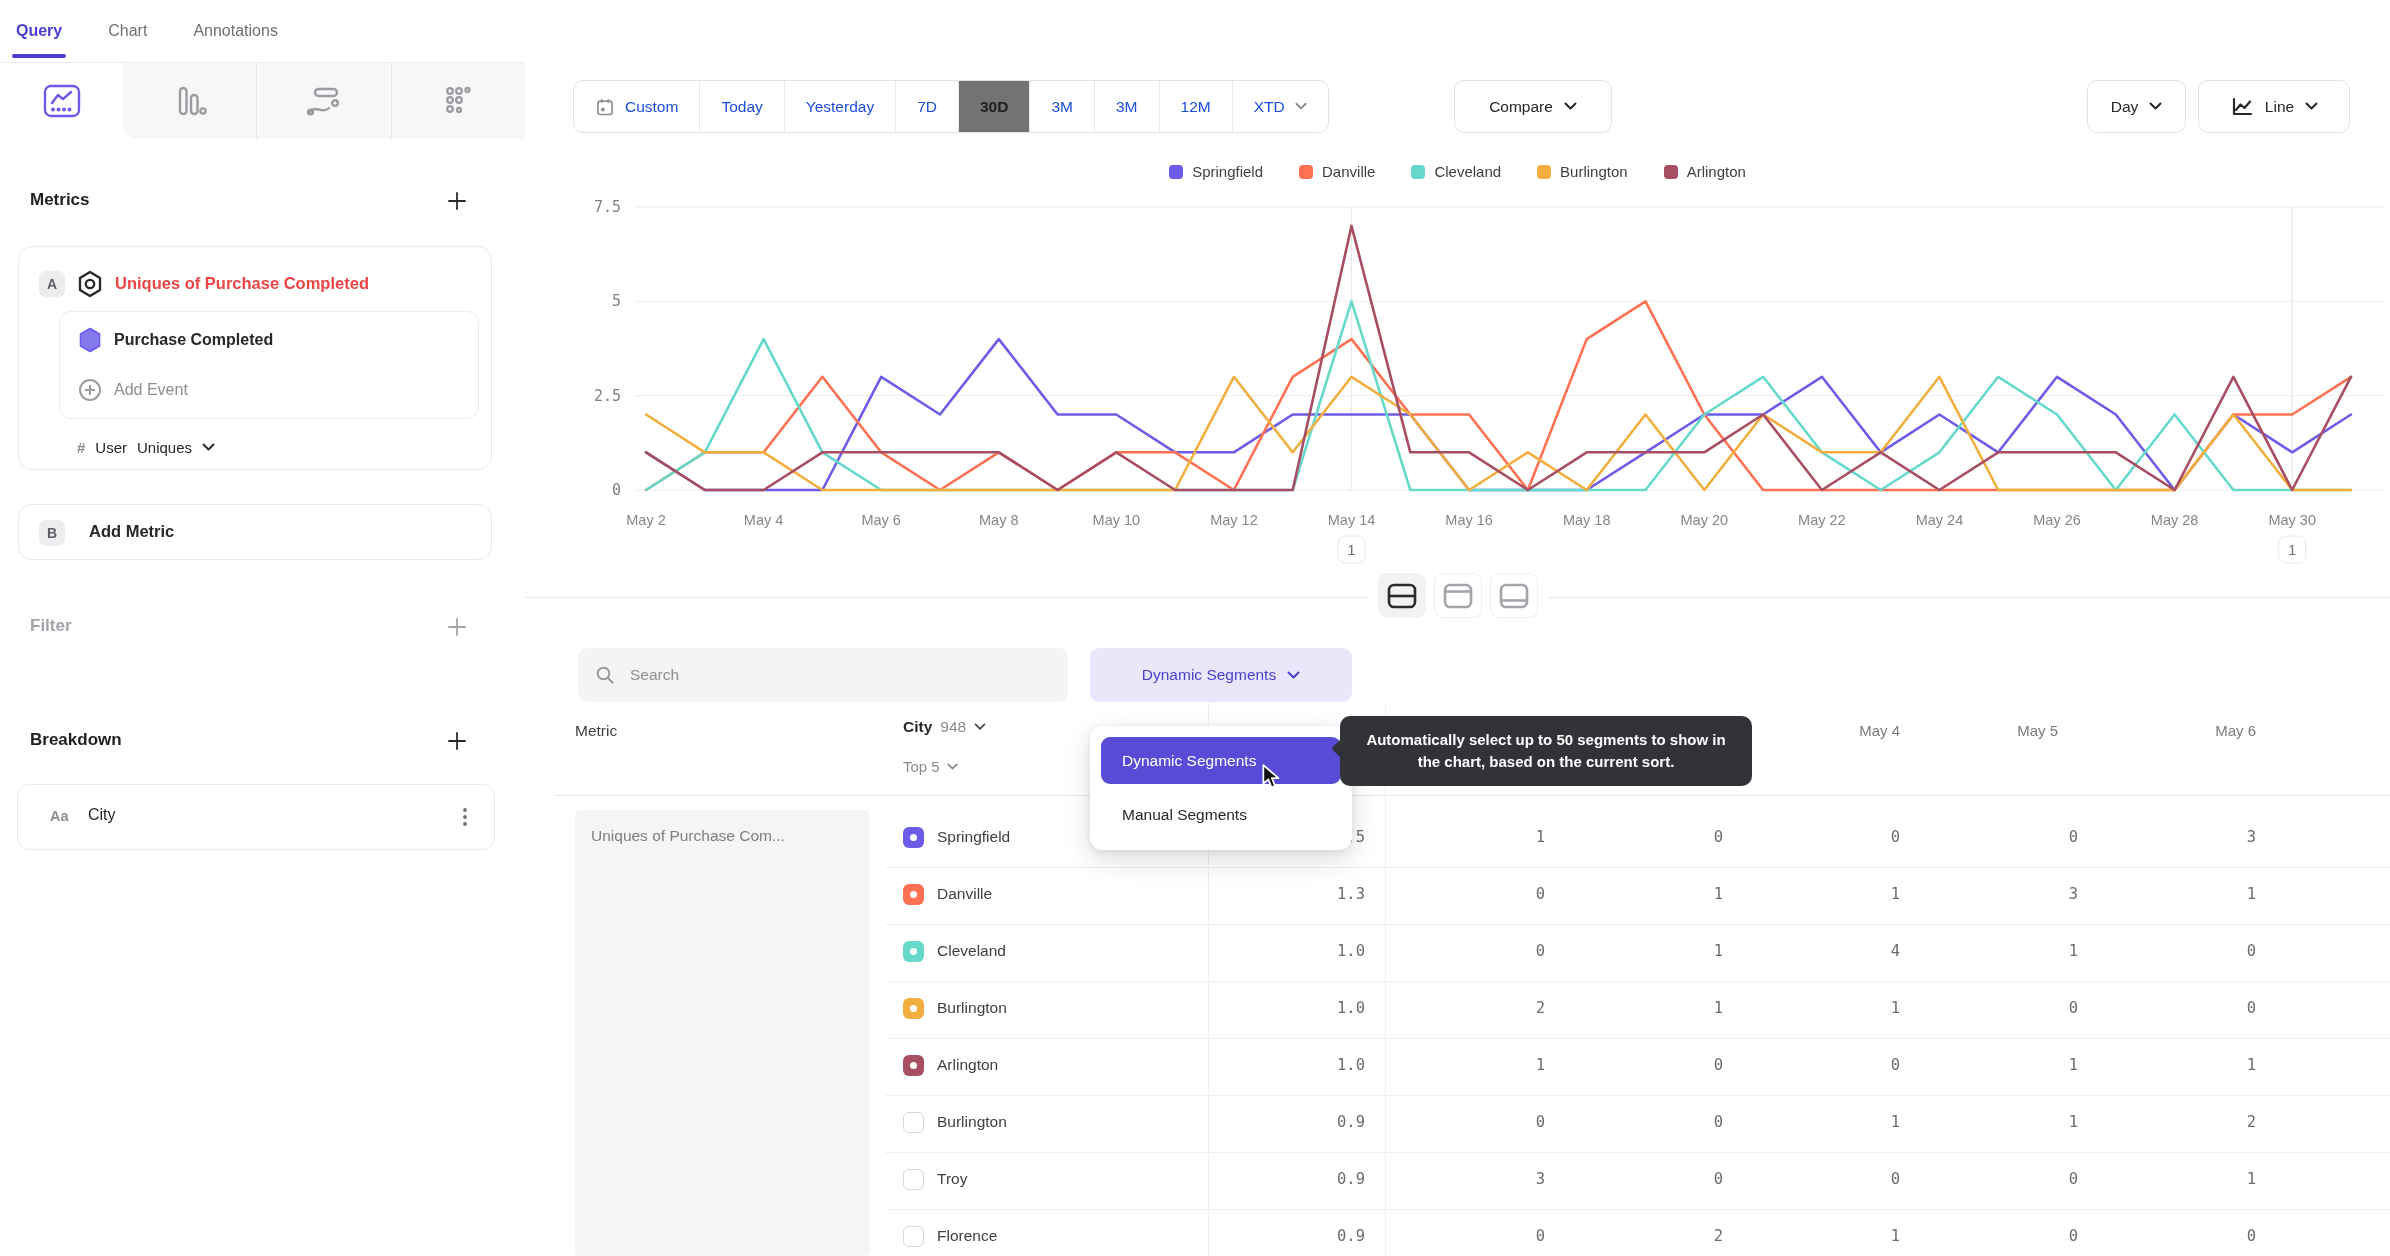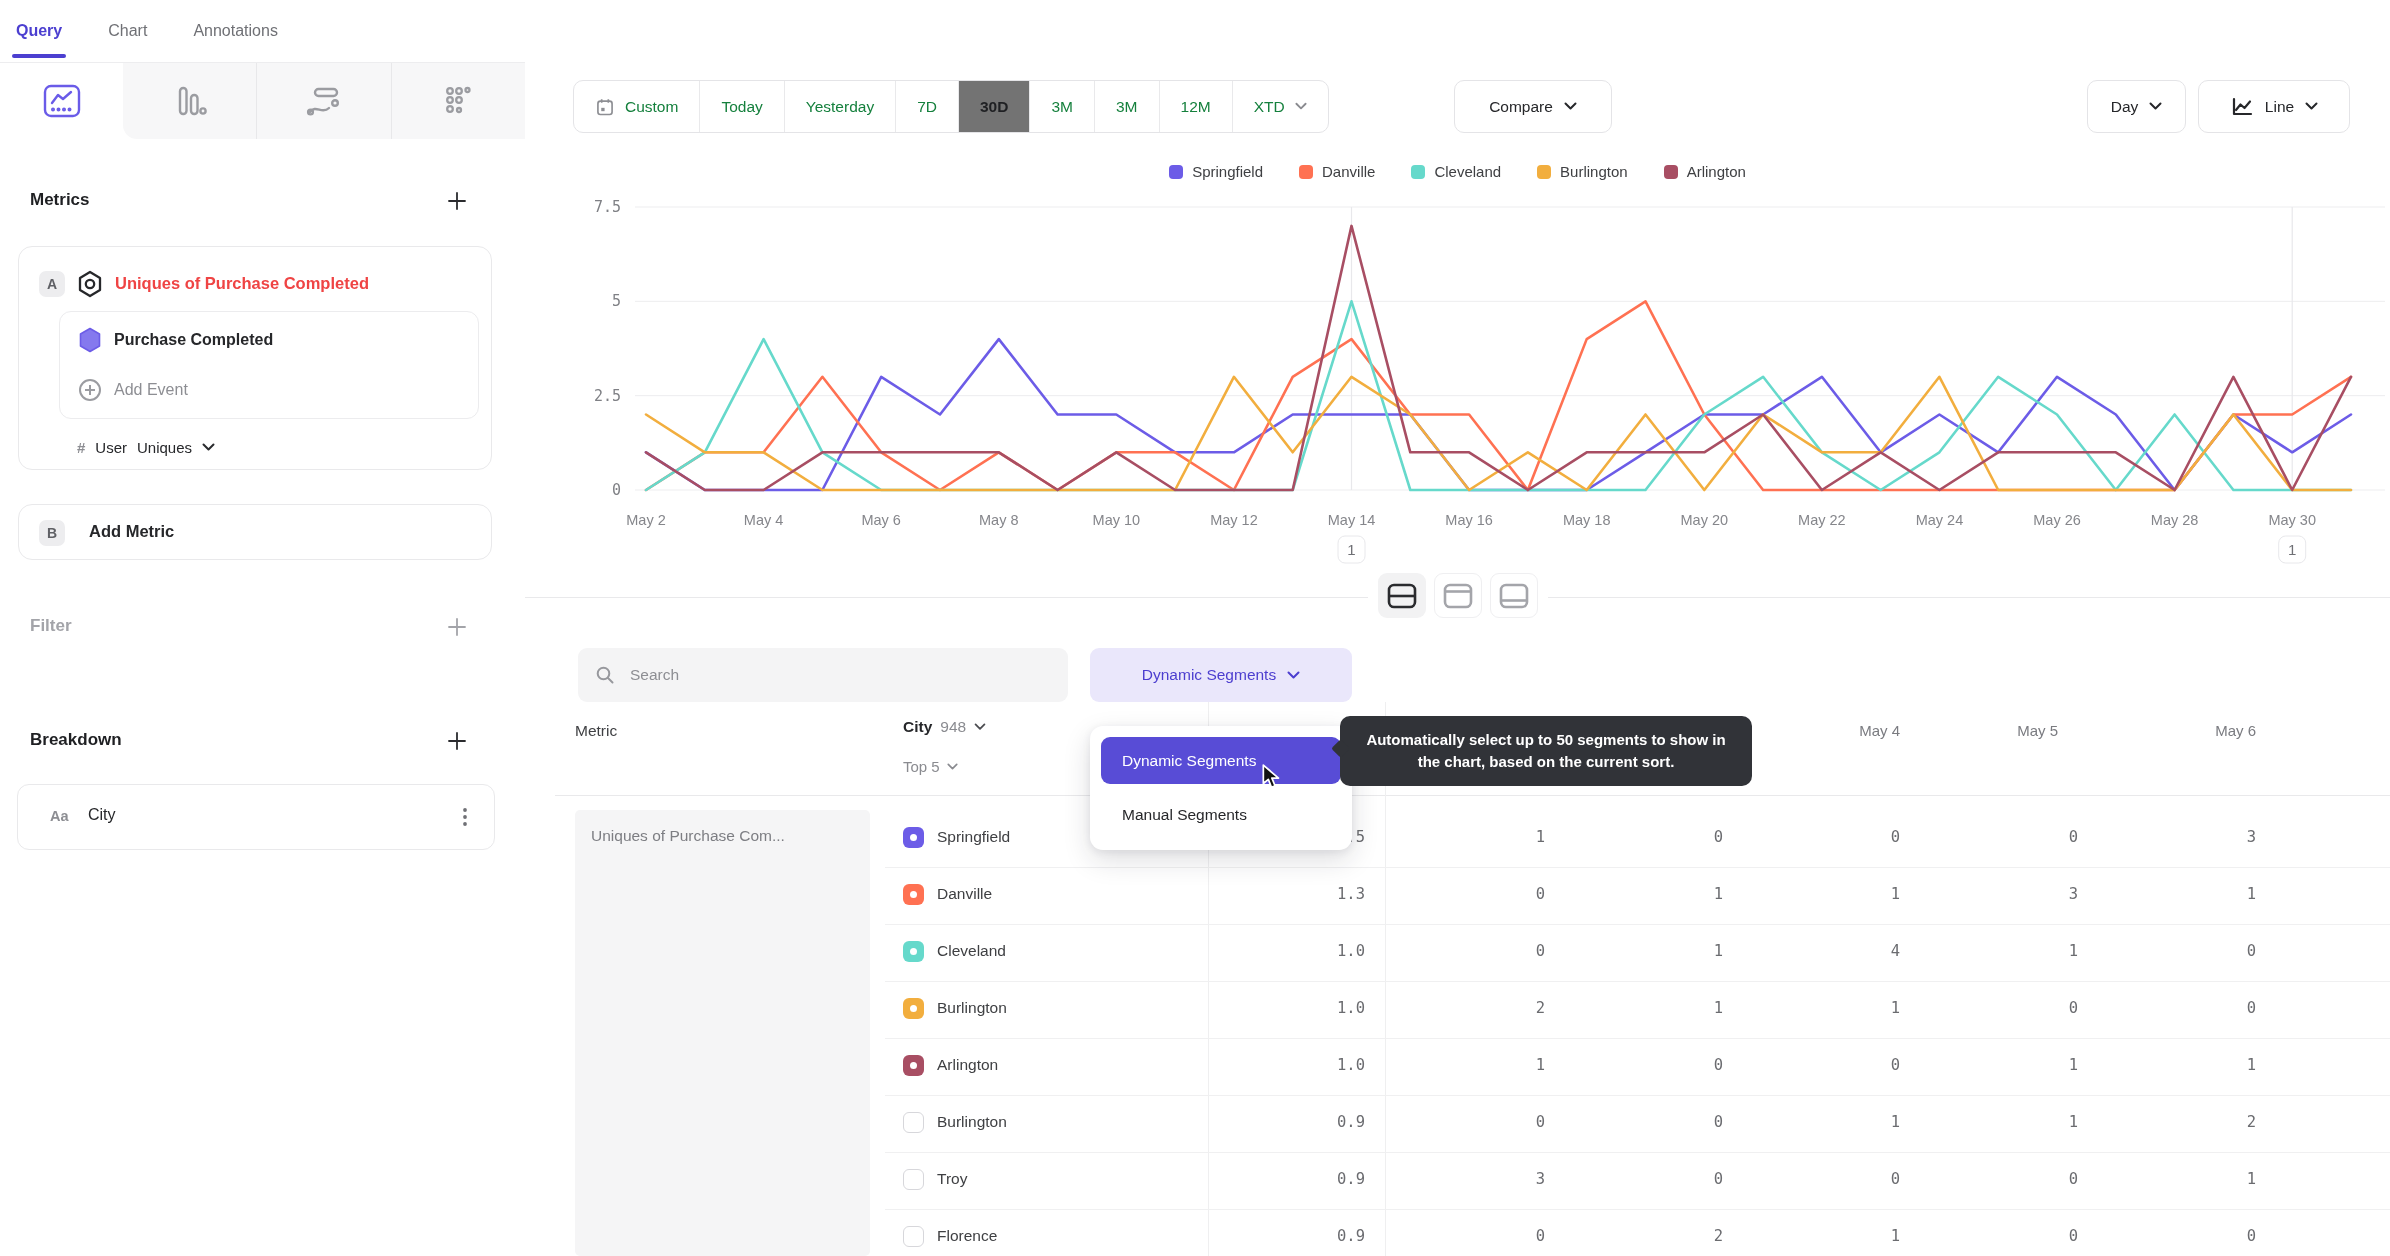--- a/index.html
+++ b/index.html
@@ -32,21 +32,21 @@
   .ev-label{position:absolute;left:54px;top:19px;font-size:16px;font-weight:600;color:#26272A;}
   .addev-label{position:absolute;left:54px;top:69px;font-size:16px;color:#8D8E93;}
   .measure{position:absolute;left:58px;top:192px;font-size:15px;display:flex;align-items:center;gap:10px;color:#26272A;font-weight:500;}
   .measure .hash{color:#8D8E93;font-weight:700;}
   .cityrow{position:absolute;left:17px;top:784px;width:478px;height:66px;border:1px solid #E9E9EB;border-radius:12px;}
   .kebab{position:absolute;right:22px;top:21px;color:#6F7075;cursor:pointer;}
 
   
   #main{position:absolute;left:525px;top:0;width:1865px;height:1256px;background:#fff;overflow:hidden;}
   .range-group{position:absolute;left:48px;top:80px;height:53px;display:flex;border:1px solid #E4E4E7;border-radius:10px;overflow:hidden;background:#fff;}
-  .range-btn{display:flex;align-items:center;gap:10px;padding:0 21px;font-size:15.5px;color:#15803d;cursor:pointer;white-space:nowrap;}
+  .range-btn{display:flex;align-items:center;gap:10px;padding:0 21px;font-size:15.5px;color:#1d4ed8;cursor:pointer;white-space:nowrap;}
   .range-btn + .range-btn{border-left:1px solid #E9E9EB;}
   .range-btn.active{background:#737373;color:#1F2023;font-weight:600;}
   .pill-btn{position:absolute;top:80px;height:53px;border:1px solid #E4E4E7;border-radius:10px;background:#fff;
             display:flex;align-items:center;justify-content:center;gap:11px;font-size:15.5px;font-weight:500;color:#26272A;cursor:pointer;}
   #compare-btn{left:929px;width:158px;}
   #day-btn{left:1562px;width:99px;}
   #line-btn{left:1673px;width:152px;}
   .legend{position:absolute;top:163px;left:0;width:100%;display:flex;justify-content:center;gap:36px;}
   .legend-item{display:flex;align-items:center;gap:9px;font-size:15px;color:#3F4043;cursor:pointer;}
   .swatch{width:14px;height:14px;border-radius:4px;}

